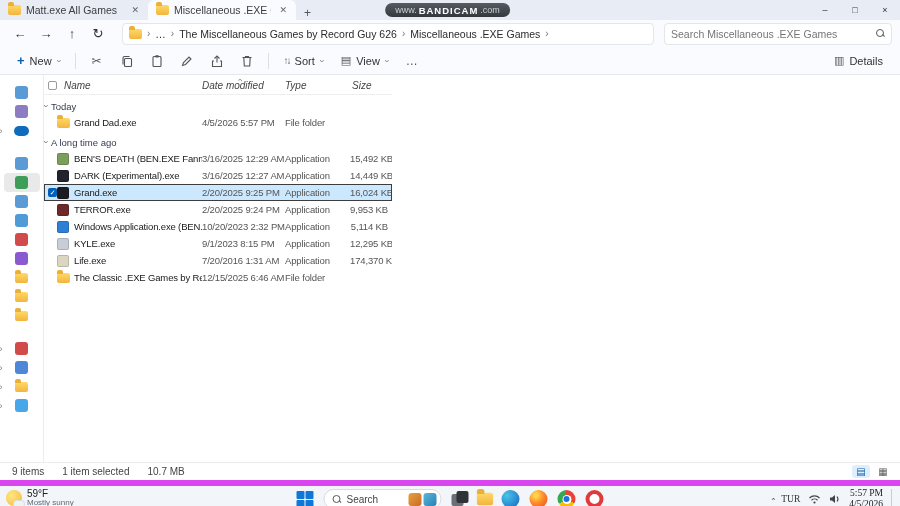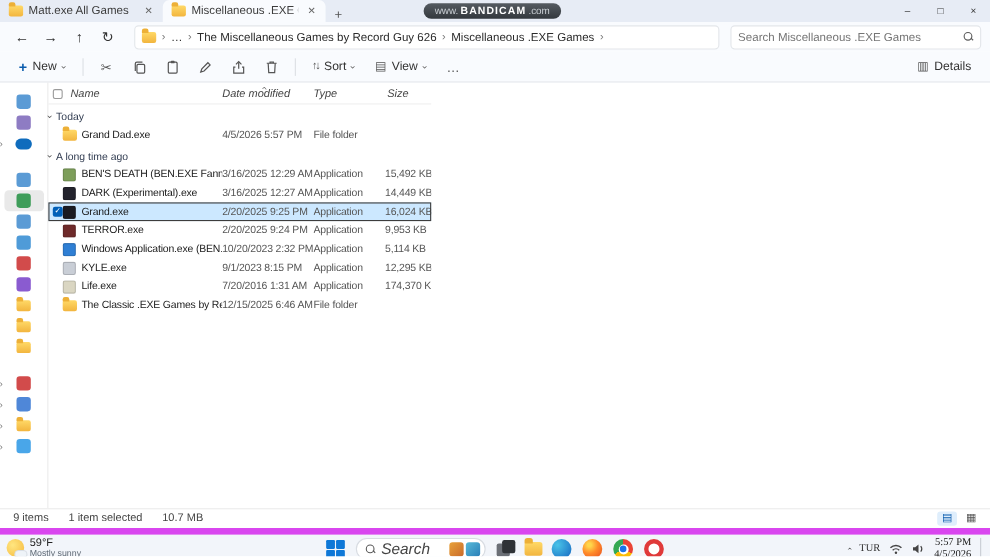--- a/index.html
+++ b/index.html
@@ -65,41 +65,41 @@
   .group-chev { display:inline-block; transform:rotate(90deg); font-size:9px; color:#555; }
   .row { position:relative; display:grid; grid-template-columns:12px 18px 128px 83px 65px 42px; align-items:center; height:17px; font-size:9.5px; letter-spacing:-0.15px; }
   .row .cb { width:9px; height:9px; margin-left:4px; border-radius:2px; visibility:hidden; }
   .row.selected { background:#cce8ff; outline:1px solid #3d3d3d; outline-offset:-1px; }
   .row.selected .cb { visibility:visible; background:#005fb8; color:#fff; font-size:7px; line-height:9px; text-align:center; }
   .ficon { justify-self:start; margin-left:1px; }
   .app-ic { width:12px; height:12px; border-radius:2px; border:1px solid rgba(0,0,0,.15); }
   .cell { overflow:hidden; white-space:nowrap; }
   .c-name { color:#191919; }
   .c-date,.c-type { color:#555; }
-  .c-size { color:#555; padding-right:4px; }
+  .c-size { color:#555; text-align:right; padding-right:4px; }
 
   
   .statusbar { height:18px; border-top:1px solid #ececec; display:flex; align-items:center; gap:18px; padding:0 12px; font-size:10px; color:#444; position:relative; }
   .viewtoggles { position:absolute; right:8px; top:2px; display:flex; gap:4px; }
   .vt { width:18px; height:13px; display:grid; place-items:center; font-size:10px; color:#555; border-radius:3px; }
   .vt.active { background:#dfeefc; color:#0b5cad; }
 
   
   .taskbar { position:relative; height:26px; background:#f2f5fa; border-top:6px solid #d946ef; }
   .weather { position:absolute; left:6px; top:2px; display:flex; align-items:center; gap:5px; }
   .sun { position:relative; width:16px; height:16px; border-radius:50%; background:radial-gradient(circle at 35% 35%,#ffe680,#f6b93d); }
   .sun::after { content:""; position:absolute; right:-2px; bottom:-1px; width:10px; height:6px; border-radius:4px; background:#eef3f8; box-shadow:0 0 0 1px #d9dee5; }
   .wtxt { display:flex; flex-direction:column; line-height:1.1; }
   .wtemp { font-size:10px; color:#222; }
   .wdesc { font-size:8px; color:#5f6a75; }
   .centerapps { position:absolute; left:50%; top:0; height:26px; transform:translateX(-50%); display:flex; align-items:center; gap:10px; }
   .startgrid { display:grid; grid-template-columns:8px 8px; grid-template-rows:8px 8px; gap:1px; }
   .startgrid span { background:#0f78d7; border-radius:1px; }
   .searchpill { width:118px; height:20px; background:#fff; border:1px solid #d8dce2; border-radius:10px; display:flex; align-items:center; gap:5px; padding:0 4px 0 8px; }
-  .searchpill .slabel { flex:1; font-size:14px; color:#444;font-style:italic; }
+  .searchpill .slabel { flex:1; font-size:10px; color:#444; }
   .pill-img { width:13px; height:13px; border-radius:3px; }
   .pill-img.a { background:linear-gradient(135deg,#e8a23a,#c96a2a); }
   .pill-img.b { background:linear-gradient(135deg,#57b9d8,#2a7fb8); margin-left:-3px; }
   .tv { position:relative; width:17px; height:17px; }
   .tv::before { content:""; position:absolute; left:0; top:3px; width:12px; height:12px; background:#6b6f76; border-radius:2px; }
   .tv::after { content:""; position:absolute; left:5px; top:0; width:12px; height:12px; background:#2f3237; border-radius:2px; }
   .tb-folder { transform:scale(1.25); }
   .appcirc { width:18px; height:18px; border-radius:50%; }
   .edge { background:radial-gradient(circle at 30% 30%,#49c3e8,#1565c0); }
   .firefox { background:radial-gradient(circle at 35% 30%,#ffd54a 10%,#ff8a2a 45%,#e5491f); }

